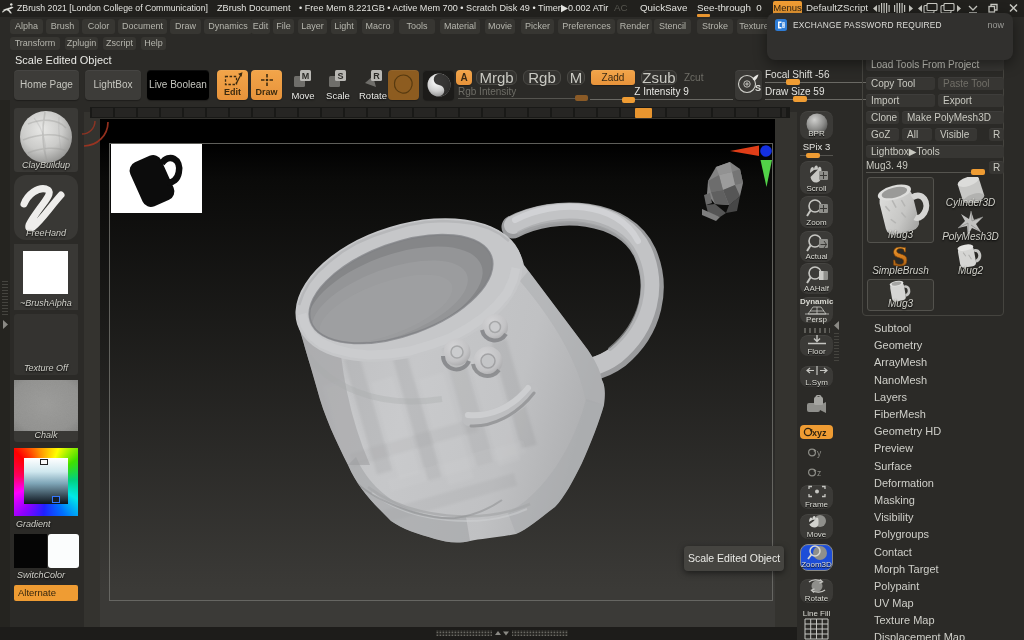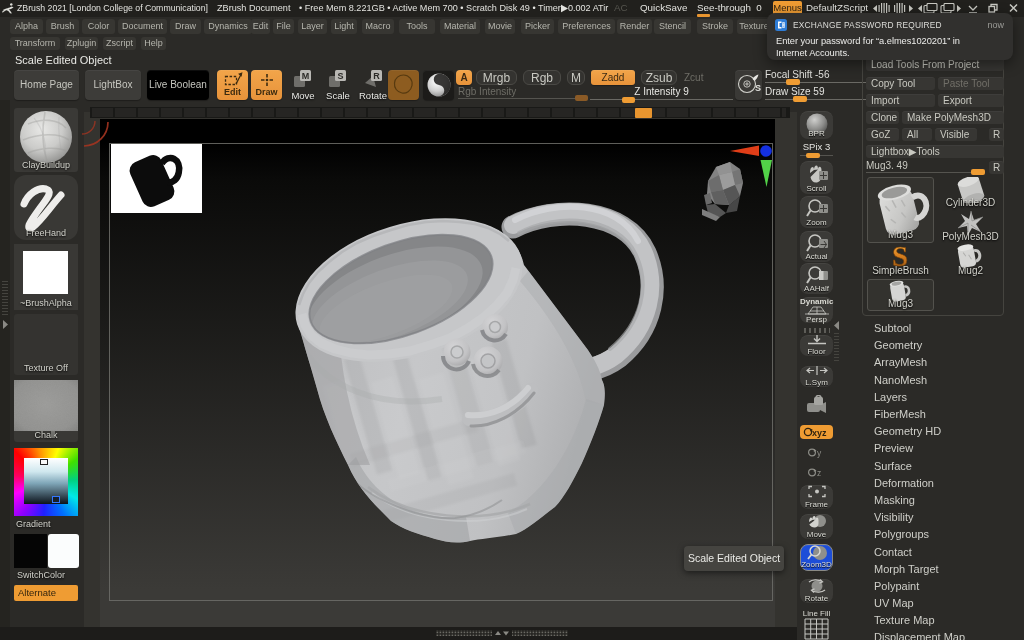--- a/index.html
+++ b/index.html
@@ -14,36 +14,36 @@
   .menu-item { position:absolute; height:15px; background:#37363300;
     border-radius:3px; color:#b5b5ad; font-size:9px; line-height:15px;
     text-align:center; background:#373632; }
   .mrow2 { height:13px; line-height:13px; }
   
   .tbtn { position:absolute; background:#3d3c39; border-radius:4px;
     color:#c6c6bf; font-size:10px; text-align:center;
     box-shadow: inset 0 1px 0 rgba(255,255,255,0.05), 0 1px 1px rgba(0,0,0,0.3); }
   .obtn { background:linear-gradient(#f2a54a,#e8933a); color:#3a2a14; }
   .small-btn { position:absolute; background:#343330; border:1px solid #4a4945;
-    border-radius:6px; color:#c9c9c2; font-size:12px; text-align:center; }
+    border-radius:6px; color:#c9c9c2; font-size:15px; text-align:center; }
   .rp-btn { position:absolute; background:#373633; border-radius:3px;
     color:#c9c9c1; font-size:10px; line-height:13px; text-align:left;
     padding-left:5px; box-shadow: inset 0 1px 0 rgba(255,255,255,0.04); }
   .slider-track { position:absolute; height:1px; background:#55544f; }
   .slider-handle { position:absolute; background:#ef9c33; border-radius:2px; }
   .dim { color:#6e6d66; }
   .rs-btn { position:absolute; left:800px; width:33px; background:#3b3a37;
     border-radius:8px; box-shadow: inset 0 1px 0 rgba(255,255,255,0.05);
     color:#d6d6cf; font-size:8px; text-align:center; }
   .rs-label { position:absolute; width:100%; bottom:1px; left:0; font-size:8px;
     color:#dcdcd5; text-shadow:0 1px 1px #000; }
   .rmenu { position:absolute; left:874px; color:#cfcfc9; font-size:11px;
     white-space:nowrap; }
   .tile-label { position:absolute; width:100%; left:0; text-align:center;
-    font-size:9px; color:#d2d2cb; text-shadow:0 1px 2px #000; }
+    font-size:9px; color:#d2d2cb; text-shadow:0 1px 2px #000;font-style:italic; }
 </style>
 </head>
 <body>
 <div id="app">
 
   <div id="titlebar">
     <svg class="abs" style="left:1px;top:1px" width="15" height="15" viewBox="0 0 15 15">
       <path d="M10.5 2.2 C9.5 2 8.8 2.8 9 3.7 C9.2 4.5 10 4.9 10.8 4.6 C11.6 4.3 11.8 3.4 11.4 2.7 Z" fill="#ddddd8"></path>
       <path d="M1.5 9.5 C3 8 5 7.5 6.5 7.2 C8 6.9 9.5 6.3 10.5 5.6 L12.6 6.2 C11.5 7.5 9.5 8.2 7.8 8.5 C9 9.5 10.2 10.8 10.8 12.5 L9 12.2 C8.2 10.8 7 9.6 5.8 9.2 C4.2 9.6 2.8 10.4 2 11.6 L1 11.2 C1.6 10 2.6 9.2 3.8 8.8 Z" fill="#ddddd8"></path>
     </svg>
@@ -744,20 +744,19 @@
   <div id="notif" class="abs" style="left:767px;top:13px;width:246px;height:47px;
       background:#31302e;border-radius:8px;box-shadow:0 4px 14px rgba(0,0,0,0.45)">
     <svg class="abs" style="left:8px;top:6px" width="12" height="12" viewBox="0 0 12 12">
       <rect width="12" height="12" rx="2.5" fill="#2e7cd6"></rect>
       <path d="M3 2.5 H6.5 V4 H4.5 V8 H6.5 V9.5 H3 Z" fill="#fff"></path>
       <rect x="7.2" y="3.2" width="2.6" height="5.6" rx="0.4" fill="#fff"></rect>
       <path d="M7.6 4.4 H9.4 M7.6 6 H9.4 M7.6 7.6 H9.4" stroke="#2e7cd6" stroke-width="0.55"></path>
     </svg>
     <div class="abs" style="left:26px;top:7px;font-size:9px;color:#dcdcd8;letter-spacing:0.2px;transform:scaleX(0.93);transform-origin:0 0">EXCHANGE PASSWORD REQUIRED</div>
     <div class="abs" style="right:9px;top:7px;font-size:9px;color:#9b9b97">now</div>
-    <div class="abs" style="left:9px;top:23px;font-size:9.3px;line-height:11.5px;color:#ececea;letter-spacing:-0.05px">Enter your password for “a.elmes1020201” in<br>Internet Accounts.</div>
   </div>
 
   <div class="abs" style="left:684px;top:546px;width:100px;height:25px;background:#454440;
      border-radius:4px;color:#eaeae6;font-size:10.5px;line-height:25px;text-align:center;
      box-shadow:0 2px 6px rgba(0,0,0,0.5)">Scale Edited Object</div>
 
 </div>
 
 </body></html>

